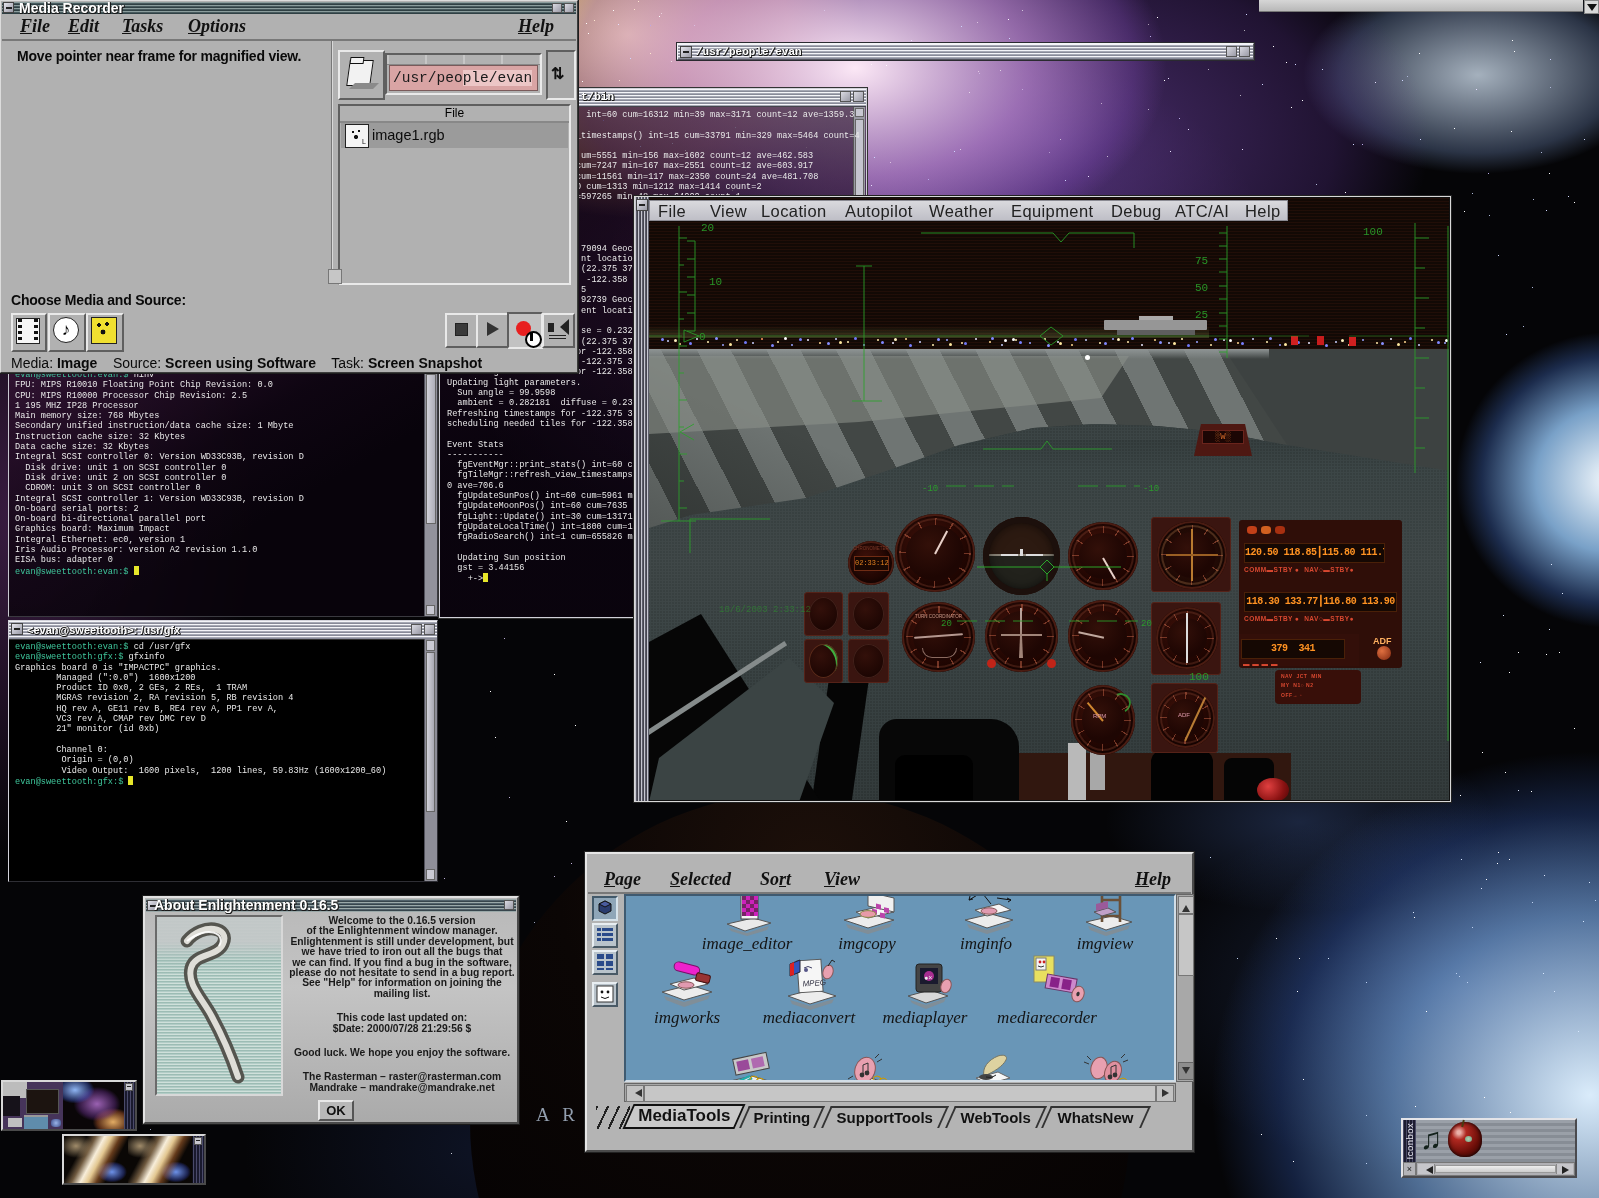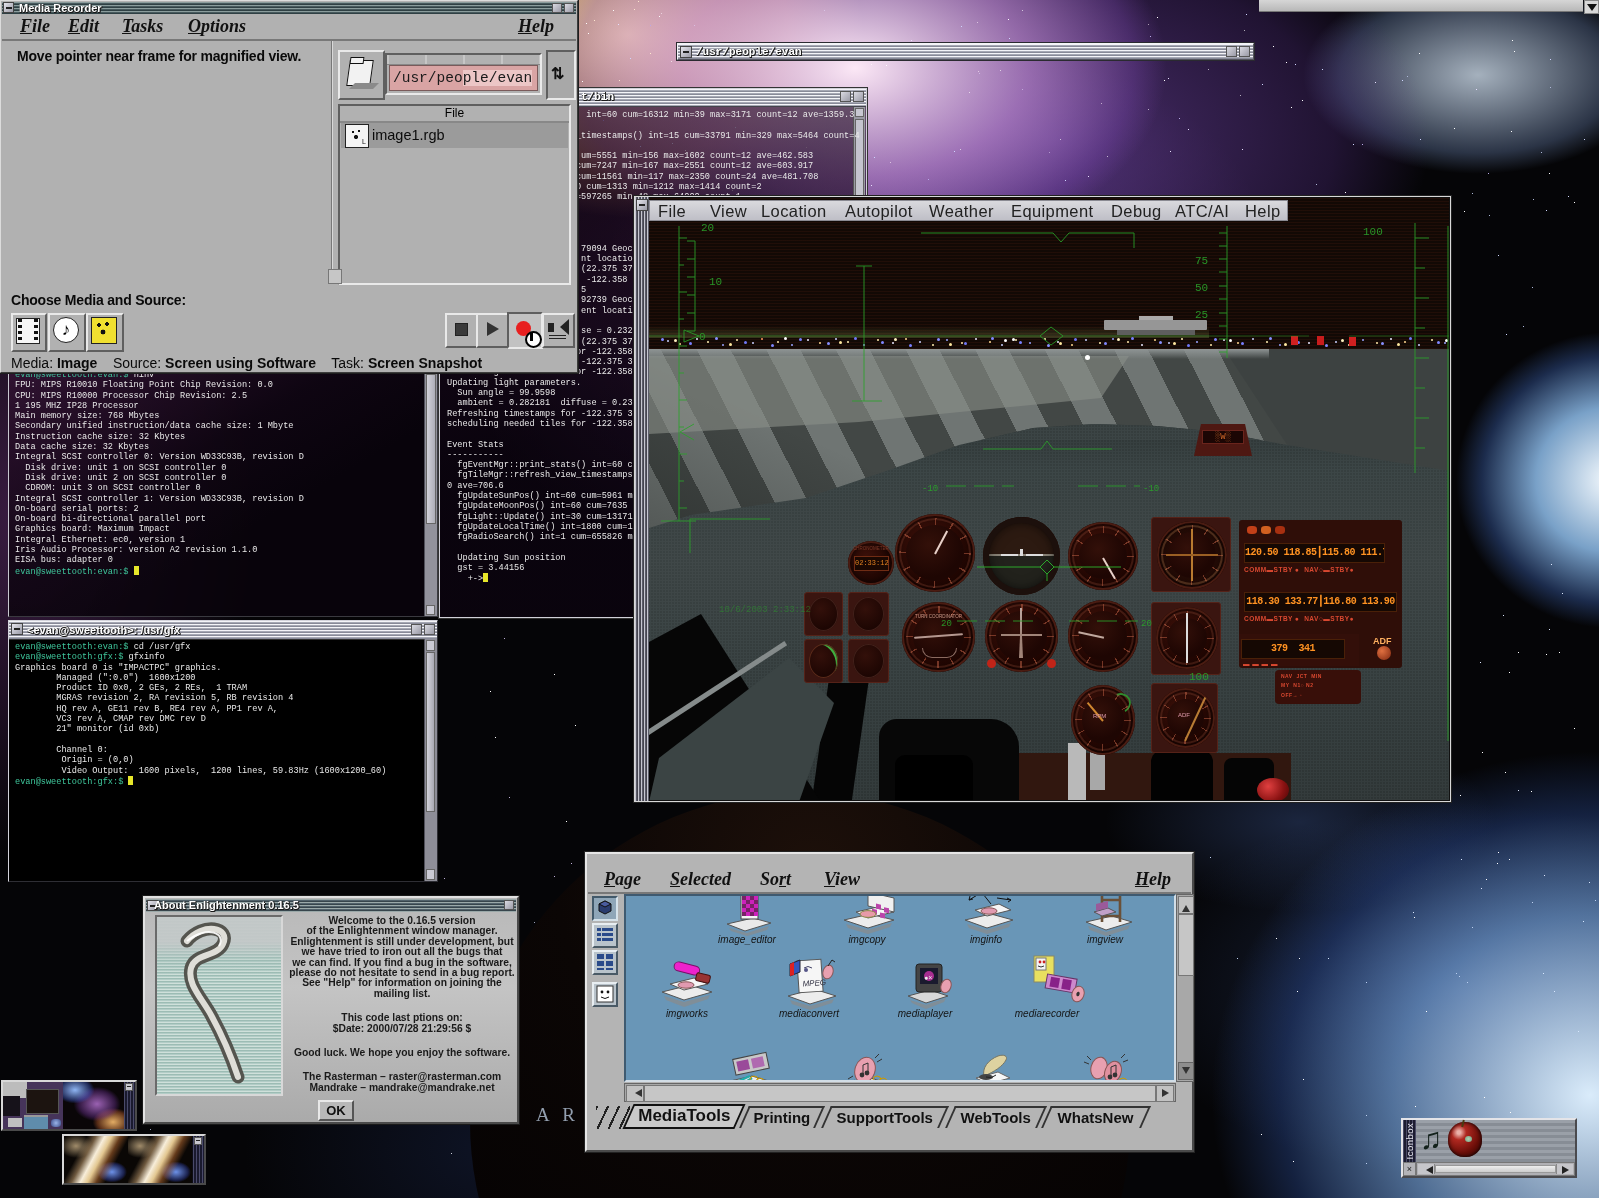--- a/index.html
+++ b/index.html
@@ -18,21 +18,21 @@
  radial-gradient(260px 120px at 1300px 822px, rgba(90,130,220,.26), rgba(0,0,0,0) 75%),
  radial-gradient(320px 210px at 500px 1150px, rgba(38,58,118,.28), rgba(0,0,0,0) 80%),
  #050507;}
 #planet{position:absolute;left:470px;top:792px;width:660px;height:660px;border-radius:50%;
  background:radial-gradient(circle at 52% 12%, #1d100a, #0b0605 38%, #060303 70%);}
 .lbl{position:absolute;color:#929eae;font-family:"Liberation Serif",serif;font-size:19px;letter-spacing:12.5px;white-space:pre;}
 
 .win{position:absolute;box-sizing:border-box;}
 .pinD{background:repeating-linear-gradient(180deg,#8a9c9c 0 1px,#47595d 1px 2px,#2f4044 2px 3px);}
 .pinL{background:repeating-linear-gradient(180deg,#f4f4f8 0 1px,#a6a8b4 1px 2px,#888a98 2px 3px);}
-.tb{position:absolute;color:#fff;font-weight:bold;font-size:11px;line-height:14px;text-shadow:1px 1px 0 #1a1a1a,1px 0 0 #1a1a1a,0 1px 0 #1a1a1a;white-space:nowrap;}
+.tb{position:absolute;color:#fff;font-weight:bold;font-size:14px;line-height:14px;text-shadow:1px 1px 0 #1a1a1a,1px 0 0 #1a1a1a,0 1px 0 #1a1a1a;white-space:nowrap;}
 .tbtn{position:absolute;width:11px;height:11px;background:linear-gradient(135deg,#dadae2,#9a9aa6);border:1px solid #555;box-sizing:border-box;}
 .dash{position:absolute;width:12px;height:12px;background:linear-gradient(135deg,#e6e6ee,#9a9aa6);border:1px solid #444;box-sizing:border-box;}
 .dash:after{content:"";position:absolute;left:2px;top:4px;width:6px;height:2px;background:#222;}
 .mono{font-family:"Liberation Mono",monospace;}
 pre{margin:0;font-family:"Liberation Mono",monospace;font-size:8.6px;line-height:10.3px;color:#e9e9e9;}
 .p1{color:#3fc79c;} .cur{display:inline-block;width:5px;height:9px;background:#e6e62a;vertical-align:-1px;}
 
 .grd{position:absolute;border-radius:50%;background:radial-gradient(circle at 38% 32%,#3a1009,#230703 58%,#130200);box-shadow:inset 0 0 0 2px #4a1c12,inset 0 0 8px #000;}
 .gt{position:absolute;inset:4px;border-radius:50%;box-shadow:inset 0 0 0 2px rgba(190,100,75,.22);}
 .tick{position:absolute;inset:4px;border-radius:50%;background:repeating-conic-gradient(rgba(205,105,75,.48) 0 2.5deg,rgba(0,0,0,0) 2.5deg 30deg);}
@@ -41,21 +41,21 @@
 .gci{position:absolute;inset:4px;border-radius:50%;background:radial-gradient(circle at 40% 35%,#33100a,#1d0603 70%);box-shadow:inset 0 0 0 1px #42201a;}
 .nd{position:absolute;transform-origin:center bottom;}
 .dsp{position:absolute;background:#150803;border:1px solid #4a2008;color:#ff9222;font-family:"Liberation Mono",monospace;font-size:10px;font-weight:bold;line-height:17px;letter-spacing:-0.5px;white-space:pre;box-sizing:border-box;overflow:hidden;text-align:center;}
 .krow{position:absolute;color:#d84830;font-size:6.5px;letter-spacing:.5px;white-space:nowrap;font-weight:bold;}
 
 .cbt{position:absolute;left:5px;width:26px;height:25px;background:#b9c3cb;border:2px solid;border-color:#e8eef2 #4a5a66 #4a5a66 #e8eef2;box-sizing:border-box;}
 .cbt svg{position:absolute;left:2px;top:1px;}
 .tab{position:absolute;top:252px;height:22px;background:#b4b4b4;border:2px solid #333;border-bottom:none;transform:skewX(-24deg);box-sizing:border-box;text-align:center;font-size:15px;font-weight:bold;color:#111;}
 .tab span{display:inline-block;transform:skewX(24deg);line-height:20px;white-space:nowrap;}
 .ic{position:absolute;width:110px;text-align:center;}
-.ic .lb{position:absolute;left:0;right:0;font-style:italic;font-size:10px;color:#141414;white-space:nowrap;}
+.ic .lb{position:absolute;left:0;right:0;font-style:italic;font-size:17px;color:#141414;white-space:nowrap;font-family:Liberation Serif, serif;}
 .ic svg{overflow:visible;}
 #abtx div{white-space:nowrap;}
 .neb2{background:
  linear-gradient(118deg,rgba(0,0,0,0) 26%,rgba(210,170,120,.5) 36%,rgba(255,245,225,.97) 46%,rgba(250,220,160,.9) 54%,rgba(190,110,50,.5) 64%,rgba(0,0,0,0) 74%),
  radial-gradient(20px 14px at 48px 36px,rgba(120,160,255,.9),rgba(50,70,180,.4) 60%,rgba(0,0,0,0) 75%),
  radial-gradient(22px 16px at 12px 10px,rgba(240,210,160,.65),rgba(0,0,0,0) 75%),#0a0705;}
 </style>
 </head>
 <body>
 <div id="desk">
@@ -740,21 +740,21 @@
   <div id="abtx" style="position:absolute;left:139px;top:18px;width:236px;text-align:center;font-weight:bold;font-size:10.3px;line-height:10.4px;color:#1a1a1a;">
     <div>Welcome to the 0.16.5 version</div>
     <div>of the Enlightenment window manager.</div>
     <div>Enlightenment is still under development, but</div>
     <div>we have tried to iron out all the bugs that</div>
     <div>we can find. If you find a bug in the software,</div>
     <div>please do not hesitate to send in a bug report.</div>
     <div>See "Help" for information on joining the</div>
     <div>mailing list.</div>
     <div style="height:14px;"></div>
-    <div>This code last ptions on:</div>
+    <div>This code last updated on:</div>
     <div>$Date: 2000/07/28 21:29:56 $</div>
     <div style="height:14px;"></div>
     <div>Good luck. We hope you enjoy the software.</div>
     <div style="height:14px;"></div>
     <div>The Rasterman – raster@rasterman.com</div>
     <div>Mandrake – mandrake@mandrake.net</div>
   </div>
   <div style="position:absolute;left:173px;top:202px;width:36px;height:21px;background:#b8b8b8;border:2px solid;border-color:#e8e8e8 #555 #555 #e8e8e8;text-align:center;font-weight:bold;font-size:13px;line-height:17px;color:#111;box-sizing:border-box;">OK</div>
 </div>
 <div id="pager1" class="win" style="left:1px;top:1080px;width:136px;height:51px;background:#0c0c14;border:2px solid;border-color:#d8d8d8 #4a4a4a #4a4a4a #d8d8d8;box-sizing:border-box;">

